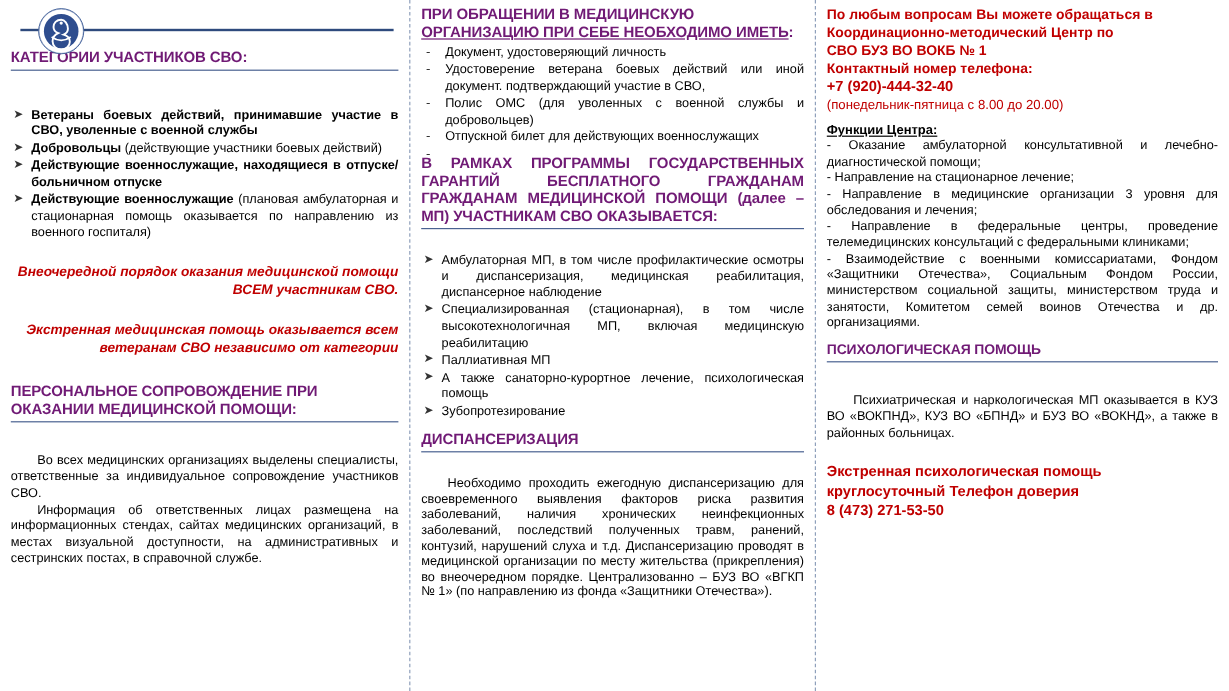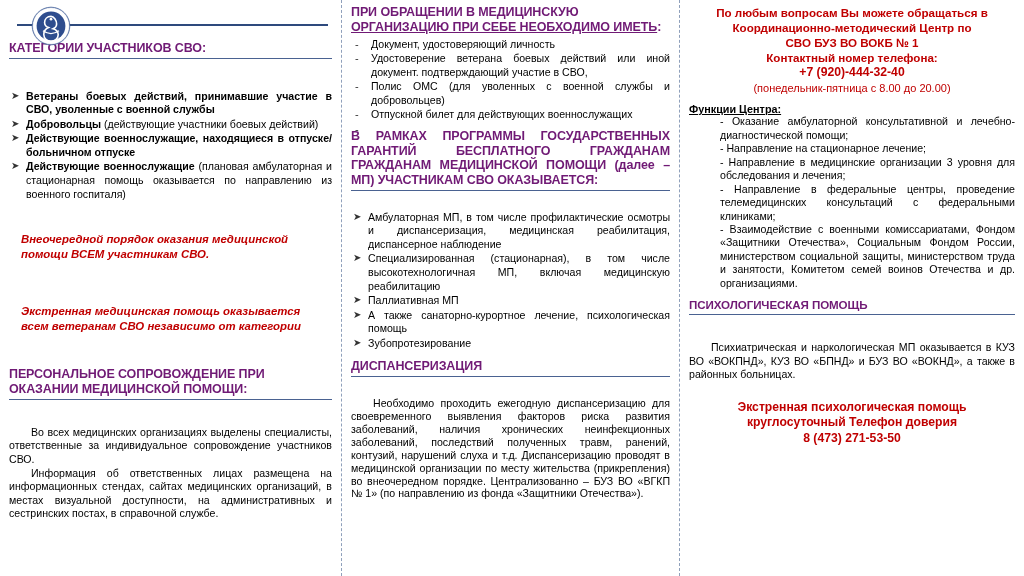--- a/index.html
+++ b/index.html
@@ -112,29 +112,28 @@
   ul.lst.arrow > li { padding-left: 17px; }
   ul.lst.bold > li { font-weight: bold; }
   ul.lst.bold > li .reg { font-weight: normal; }
 
   ul.dash > li { padding-left: 20px; }
   ul.dash > li > .mk { left: 4px; top: -1px; font-size: 11px; }
   .red-italic {
     color: #c00000;
     font-style: italic;
     font-weight: bold;
-    text-align: left;
+    text-align: right;
     font-size: 11.4px;
     line-height: 1.3;
-    margin: 12px;
+    margin: 0;
   }
   .red-center {
     color: #c00000;
     font-weight: bold;
-    text-align: center;
     font-size: 11.6px;
     line-height: 1.3;
     margin: 0;
   }
   .red-center .thin { font-weight: normal; font-size: 11px; }
   .red-center .big  { font-size: 12.2px; }
 
   .sp-6  { height: 6px; }
   .sp-8  { height: 8px; }
   .sp-18 { height: 18px; }
@@ -145,21 +144,21 @@
     font-size: 10.8px;
     text-decoration: underline;
     color: #000;
   }
   .rt-list {
     margin: 0;
     font-size: 10.6px;
     line-height: 1.27;
     text-align: justify;
   }
-  .rt-list div { margin-bottom: 0px; margin-left: 31px; }
+  .rt-list div { margin-bottom: 0px; }
 </style>
 </head>
 <body>
 
 <div class="page">
 
   <div class="col col-left">
 
     <div class="logo-row">
       <div class="logo-rule"></div>

